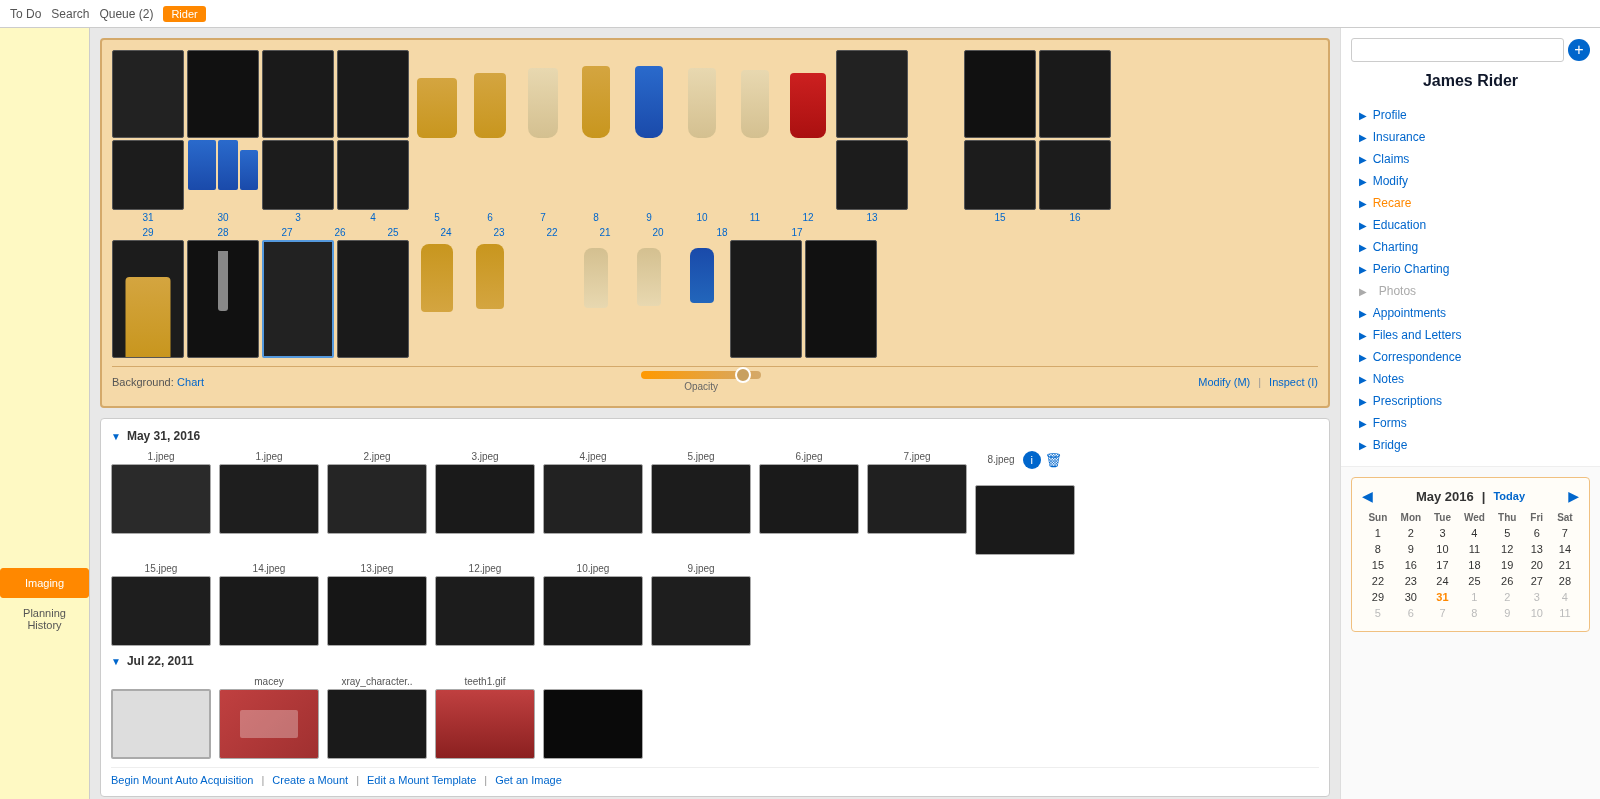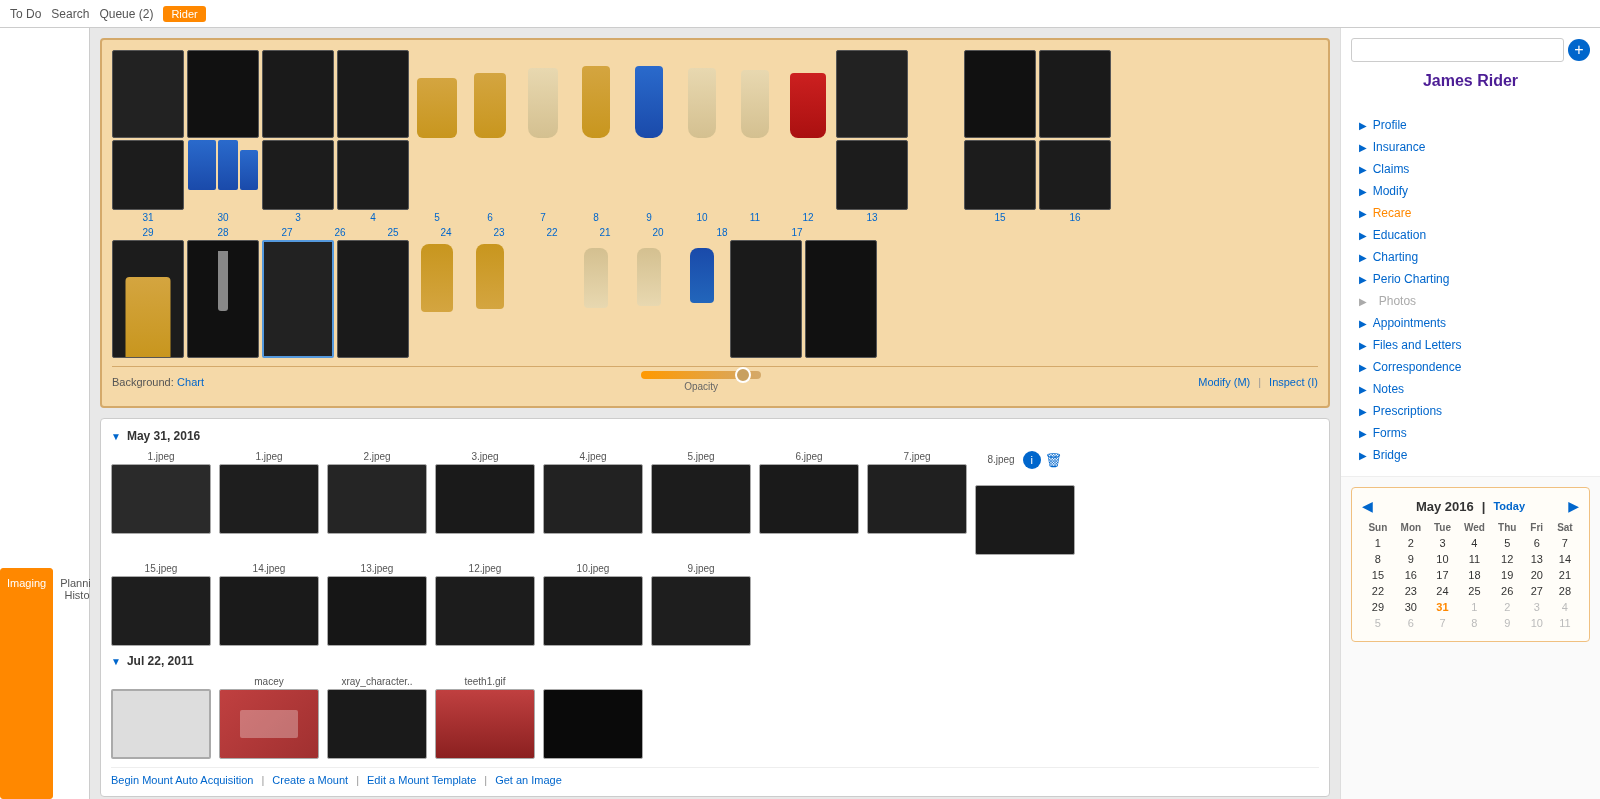--- a/index.html
+++ b/index.html
@@ -8,21 +8,21 @@
     
     #topbar { position: fixed; top: 0; left: 0; right: 0; height: 28px; background: #fff; border-bottom: 1px solid #ccc; display: flex; align-items: center; justify-content: space-between; padding: 0 10px; z-index: 100; }
     #topbar .topright { display: flex; align-items: center; gap: 10px; font-size: 12px; color: #555; }
     #topbar .topright a { color: #555; text-decoration: none; }
     #topbar .topright .active-user { background: #f80; color: #fff; padding: 2px 8px; border-radius: 3px; font-size: 11px; }
 
     
     #main { display: flex; margin-top: 28px; height: 771px; }
 
     
-    #left-panel { width: 90px; flex-shrink: 0; background: #ffffff; border-right: 1px solid #ccc; display: flex; flex-direction: row; padding-top: 540px; }
+    #left-panel { width: 90px; flex-shrink: 0; background: #fef9c3; border-right: 1px solid #ccc; display: flex; flex-direction: column; padding-top: 540px; }
     .left-tab { padding: 8px 6px; font-size: 11px; text-align: center; cursor: pointer; color: #555; border: 1px solid transparent; }
     .left-tab.active { background: #f80; color: #fff; border-color: #f80; border-radius: 3px; }
 
     
     #center-panel { flex: 1; overflow-y: auto; background: #e8e8e8; padding: 10px; }
 
     
     #chart-area { background: #f5d9a8; border: 2px solid #d4a96a; border-radius: 4px; padding: 10px; margin-bottom: 10px; position: relative; }
 
     #chart-bottom { display: flex; align-items: center; justify-content: space-between; margin-top: 8px; padding: 4px 0; border-top: 1px solid #d4a96a; }
@@ -51,21 +51,21 @@
 
     
     .xray-thumb { background: #1a1a1a; }
 
     
     #right-panel { width: 260px; flex-shrink: 0; background: #fafafa; border-left: 1px solid #ddd; display: flex; flex-direction: column; }
     #patient-section { padding: 10px; background: #fff; border-bottom: 1px solid #eee; }
     #search-box { display: flex; align-items: center; gap: 4px; margin-bottom: 10px; }
     #search-input { flex: 1; padding: 4px 8px; border: 1px solid #ccc; border-radius: 3px; font-size: 12px; }
     #search-plus { width: 22px; height: 22px; background: #0066cc; color: #fff; border: none; border-radius: 50%; cursor: pointer; font-size: 16px; display: flex; align-items: center; justify-content: center; }
-    #patient-name { text-align: center; font-size: 16px; font-weight: bold; color: #4c1d95; margin-bottom: 24px; }
+    #patient-name { text-align: center; font-size: 16px; font-weight: bold; color: #0f172a; margin-bottom: 14px; }
     #nav-menu { list-style: none; }
     #nav-menu li { padding: 4px 8px; font-size: 12px; display: flex; align-items: center; gap: 6px; cursor: pointer; }
     #nav-menu li .arrow { color: #0066cc; font-size: 10px; }
     #nav-menu li a { color: #0066cc; text-decoration: none; font-size: 12px; }
 
     
     #calendar-section { padding: 10px; margin: 10px; border: 1px solid #f0c080; border-radius: 4px; background: #fffdf8; }
     #cal-header { display: flex; align-items: center; justify-content: space-between; margin-bottom: 6px; }
     #cal-header .cal-nav { cursor: pointer; color: #0066cc; font-size: 14px; }
     #cal-header .cal-title { font-size: 13px; font-weight: bold; color: #333; display: flex; align-items: center; gap: 8px; }

